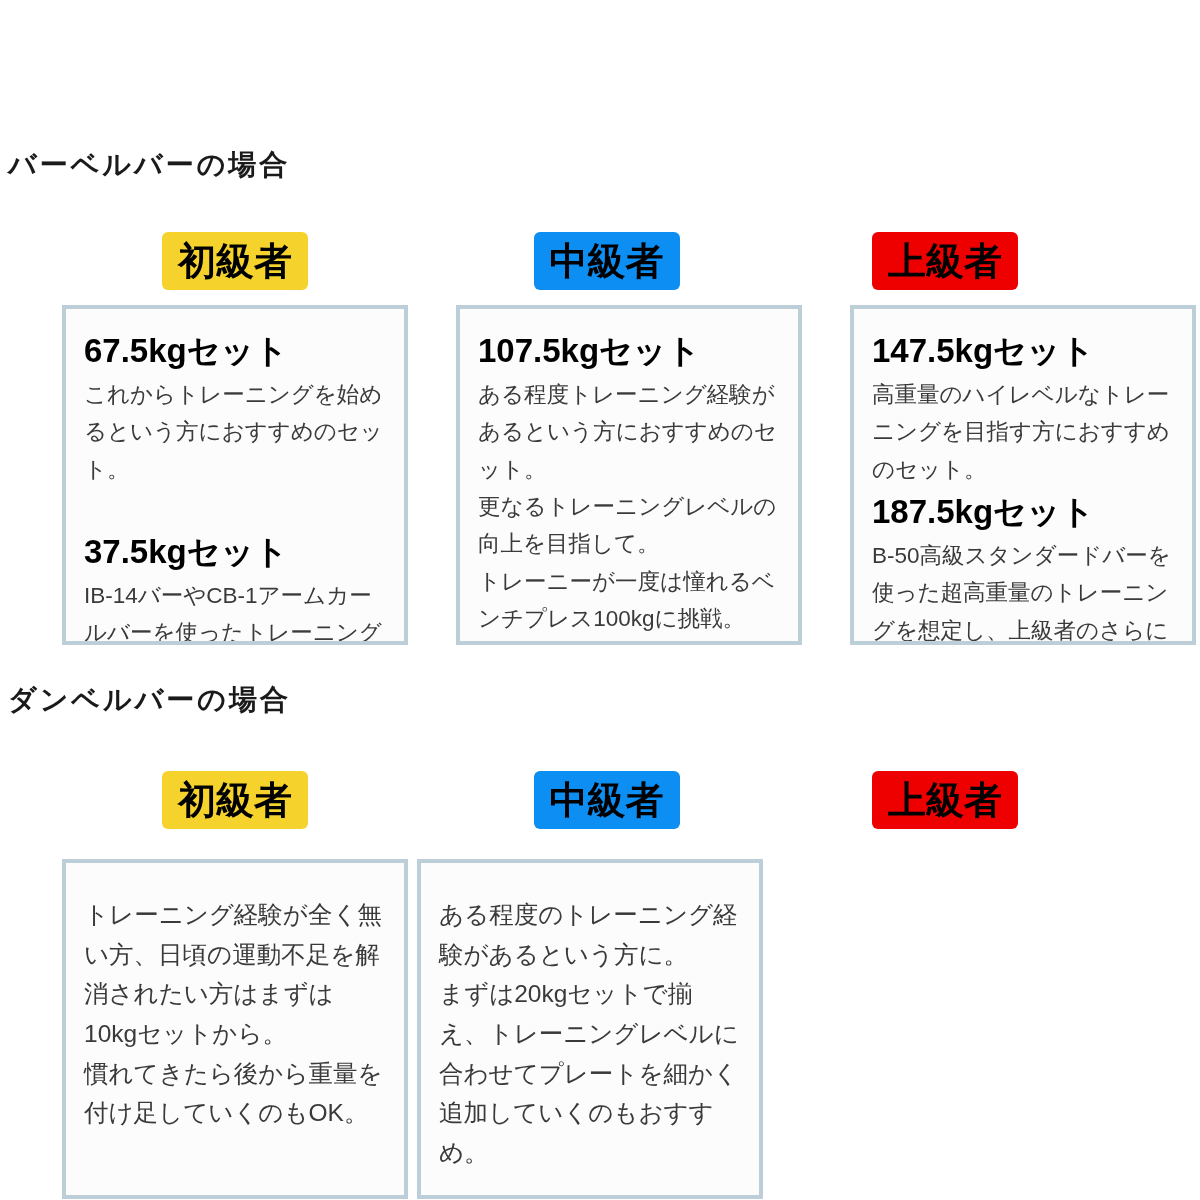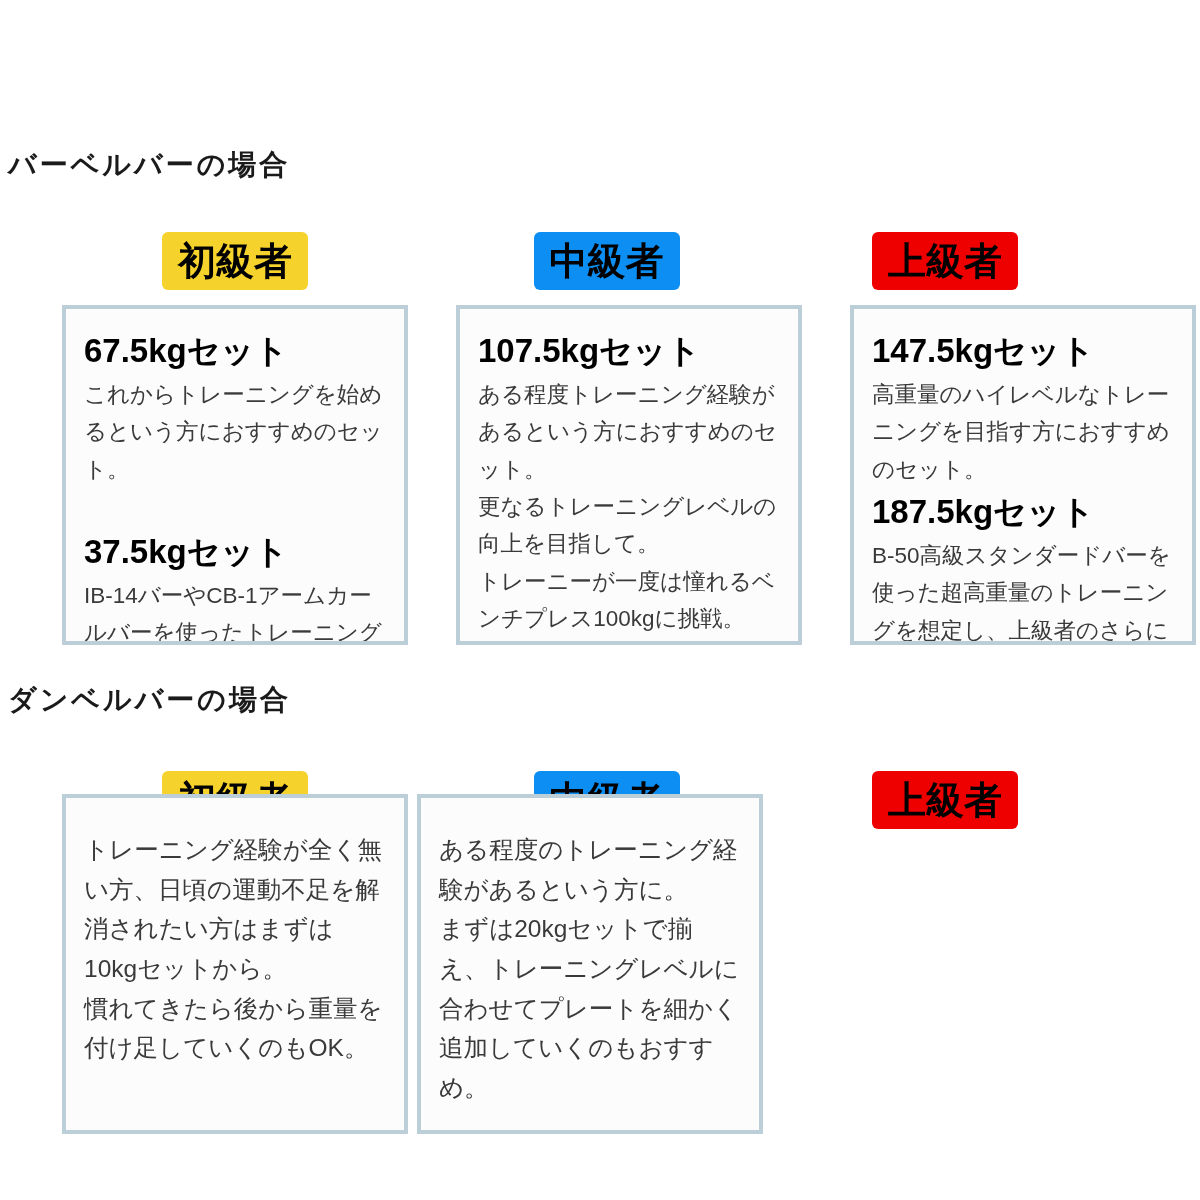--- a/index.html
+++ b/index.html
@@ -39,21 +39,21 @@
 
   .row {
     position: absolute; left: 62px; width: 1056px;
     display: flex; gap: 9px;
   }
   .row > * { width: 346px; box-sizing: border-box; flex: 0 0 346px; }
 
   #badges-barbell  { top: 232px; }
   #boxes-barbell   { top: 305px; height: 340px; gap: 48px; }
   #badges-dumbbell { top: 771px; }
-  #boxes-dumbbell  { top: 794px; height: 340px; }
+  #boxes-dumbbell  { top: 859px; height: 340px; }
 
   .badge-cell { display: flex; justify-content: center; }
   .badge {
     min-width: 138px; height: 58px; padding: 0 16px;
     border-radius: 6px;
     display: flex; align-items: center; justify-content: center;
     font-size: 38px; font-weight: 800; color: #000;
     box-sizing: border-box;
   }
   .badge-beginner     { background: var(--beginner-badge, #F5D32C); }

